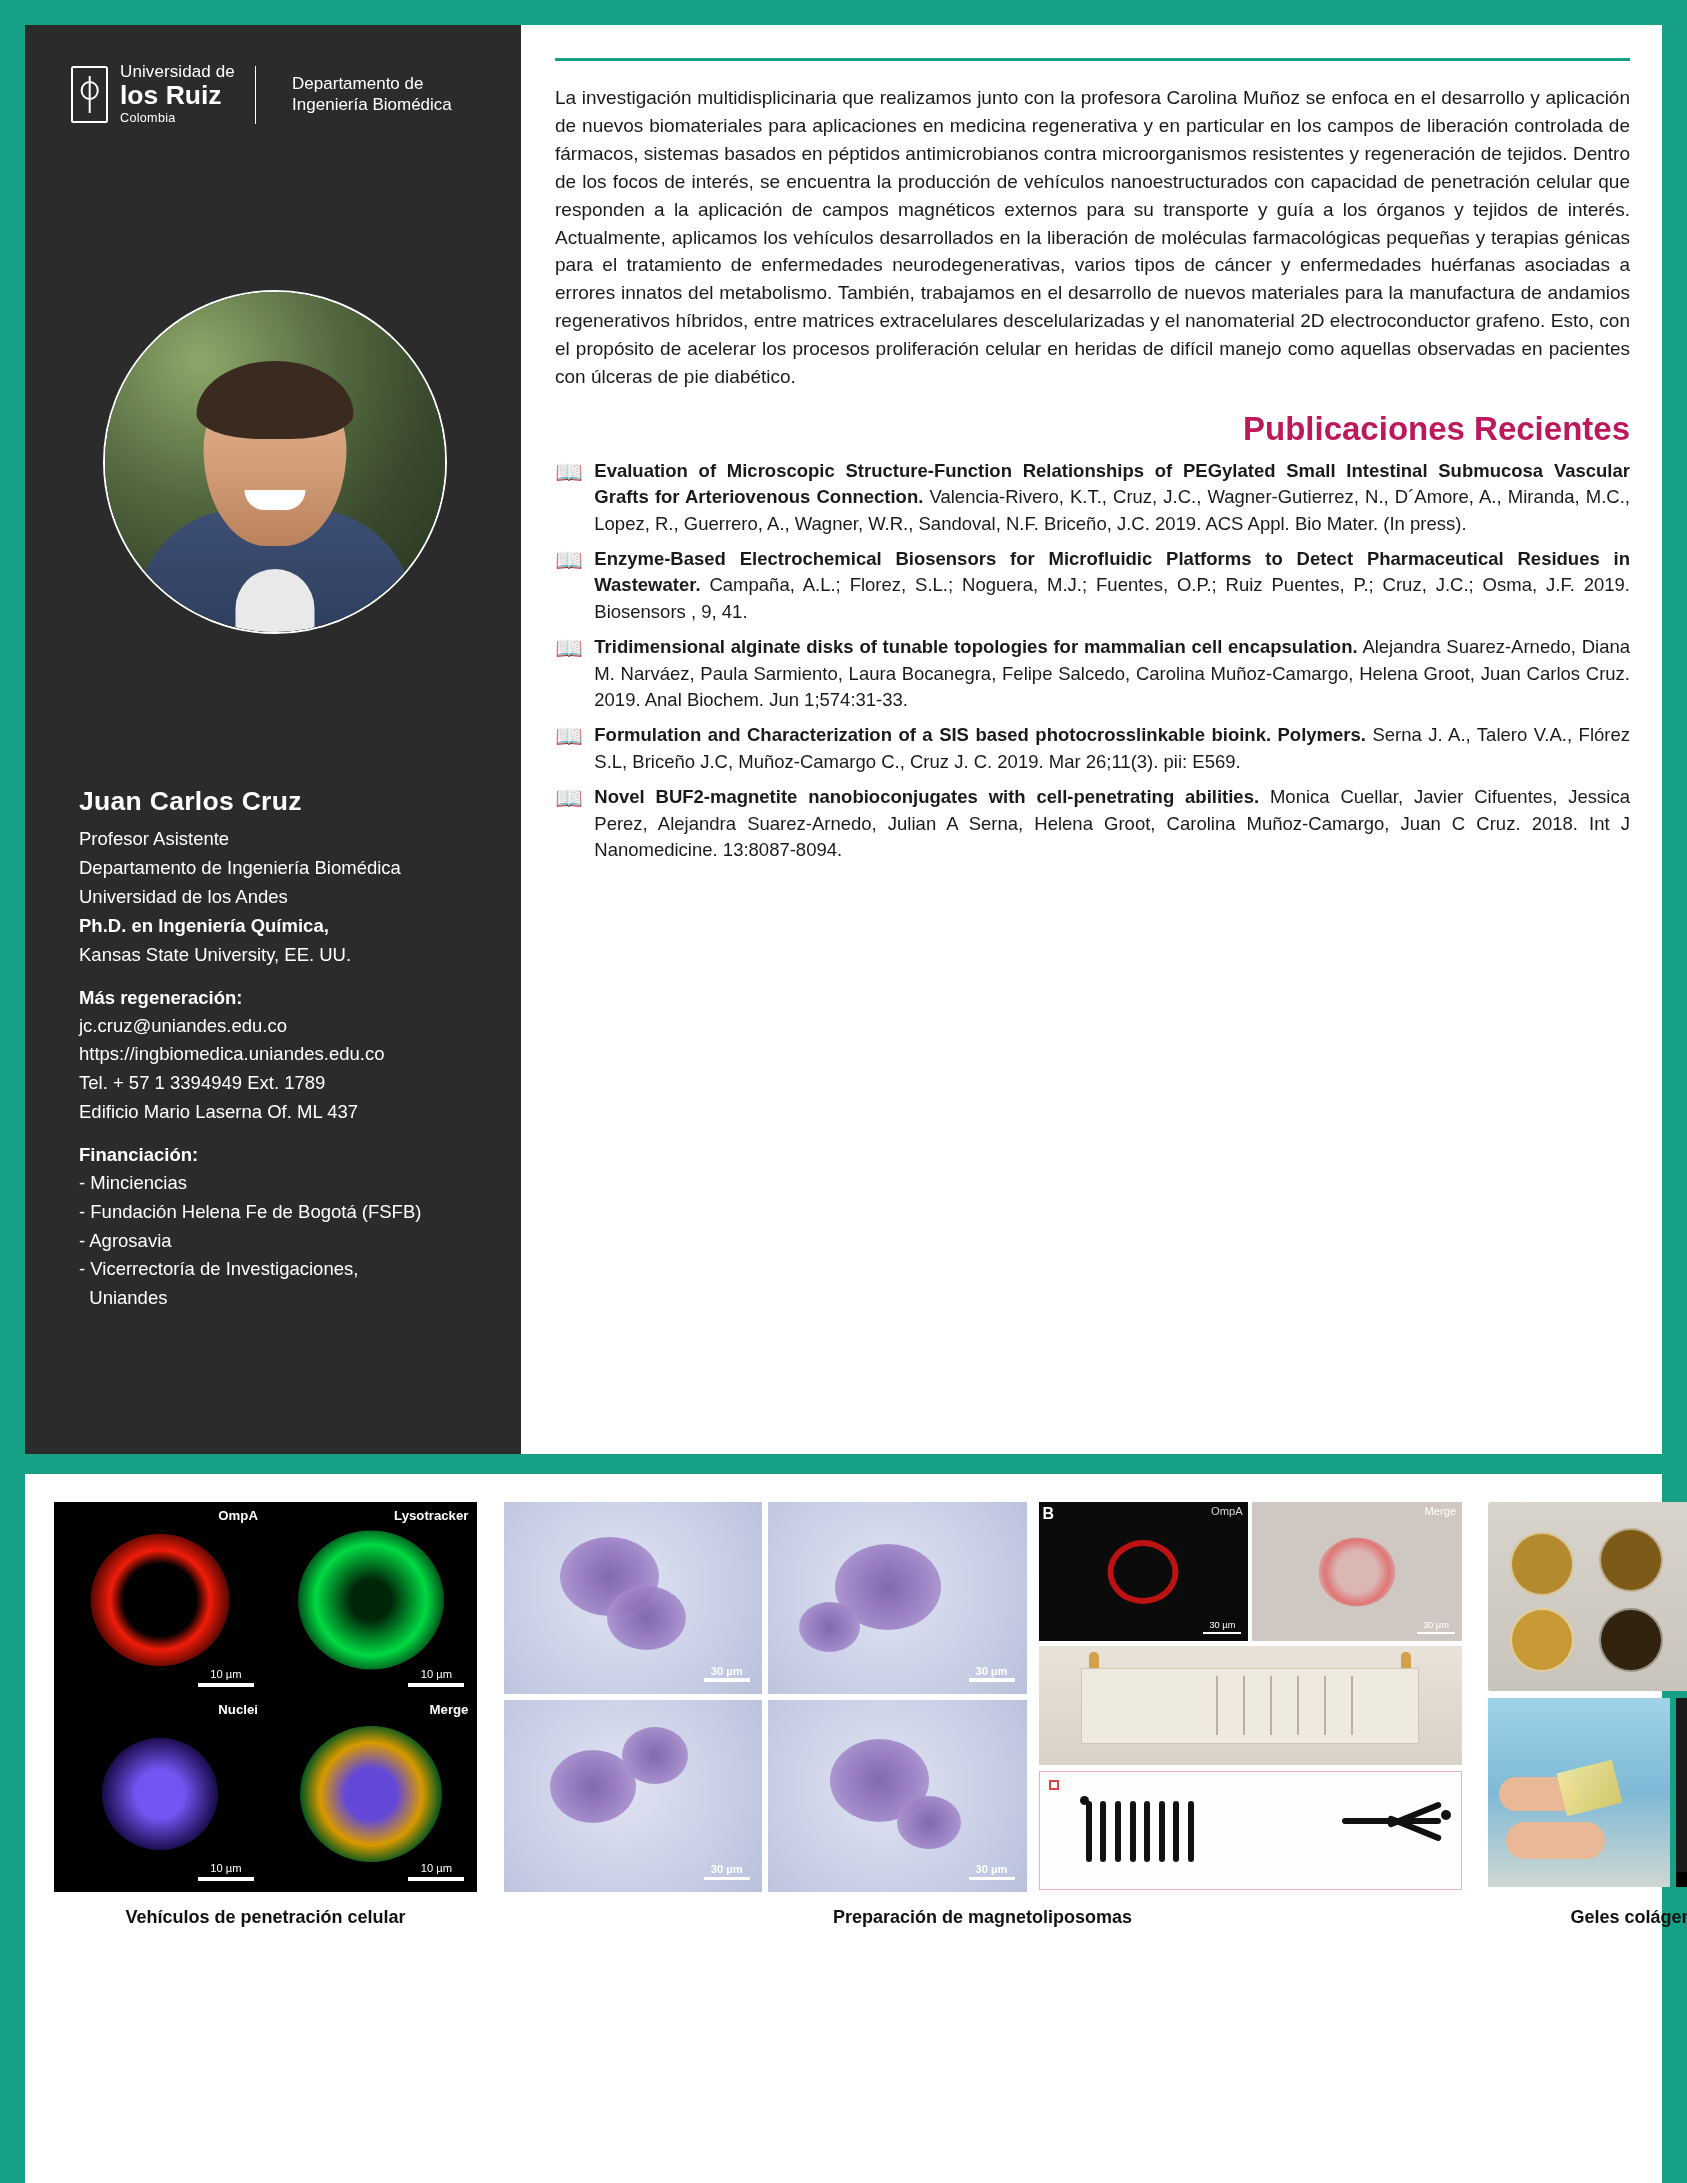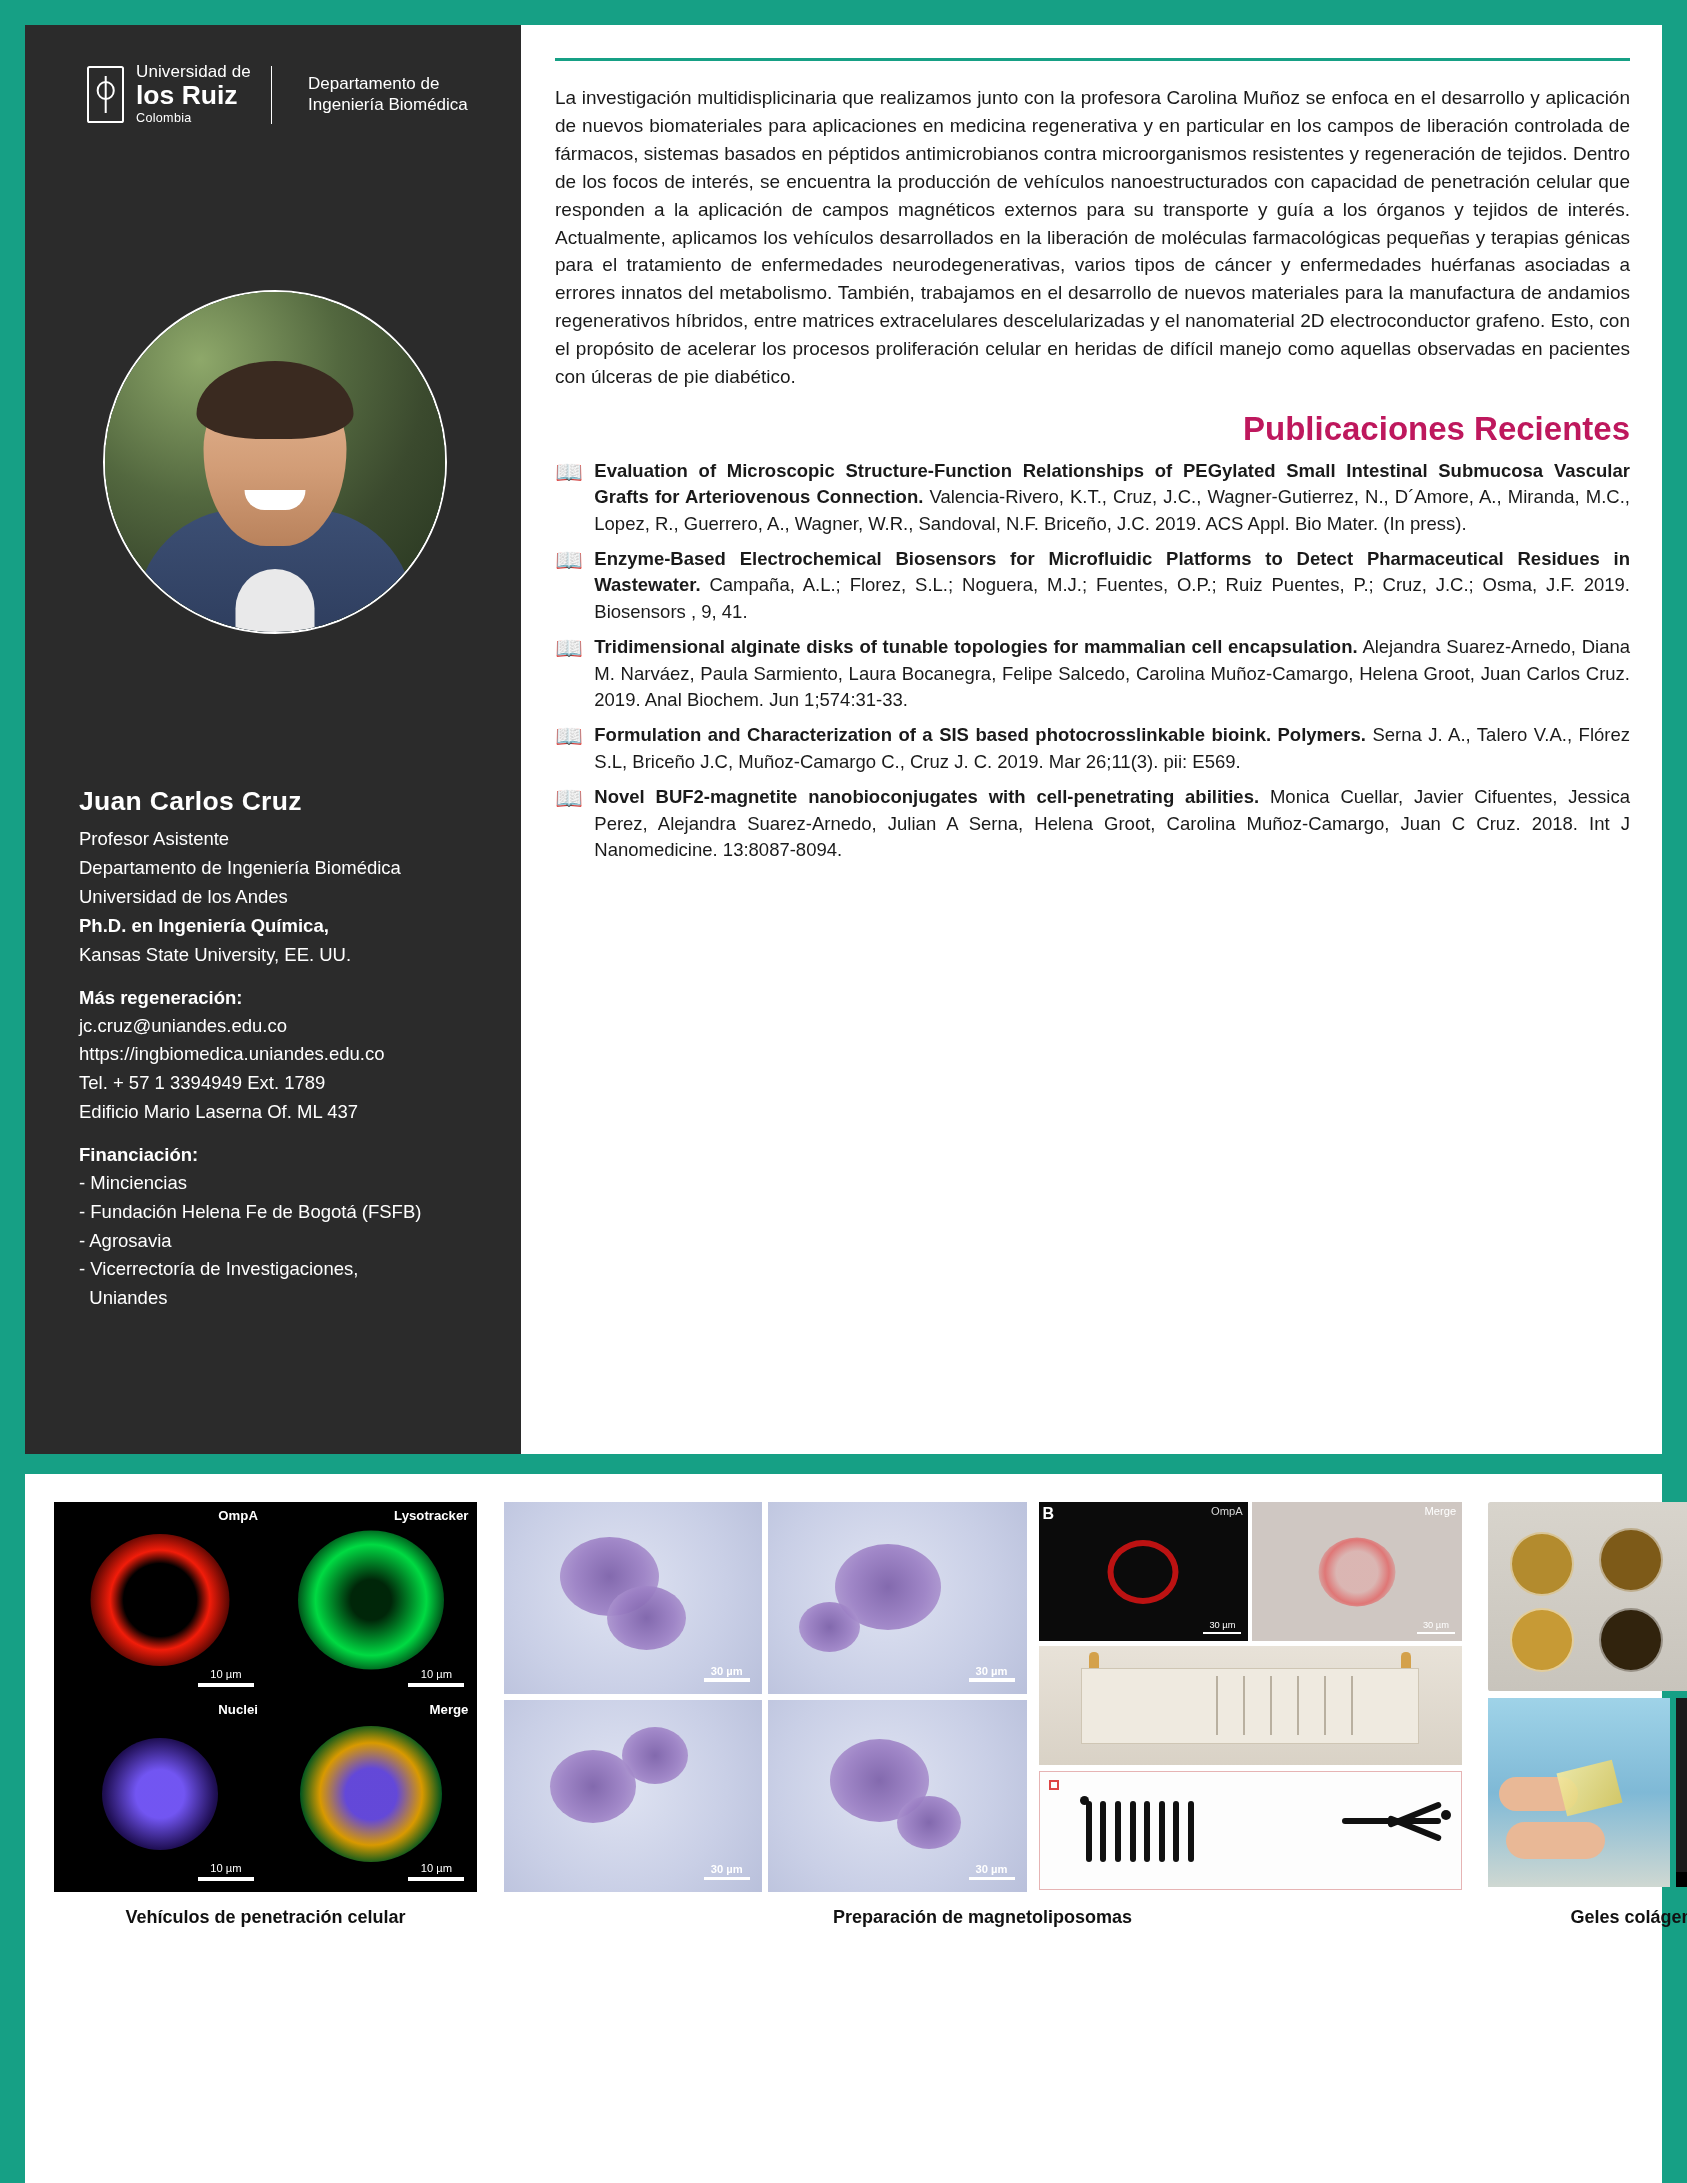--- a/index.html
+++ b/index.html
@@ -29,21 +29,21 @@
   .leftcol {
     width:496px;
     background:#2b2b2b;
     position:relative;
     color:#fff;
   }
   .logo-area {
     height:139px;
     display:flex;
     align-items:center;
-    padding-left:62px;
+    padding-left:46px;
   }
   .logo-mark {
     width:37px; height:57px;
     border:2.6px solid #ffffff;
     border-radius:2.6px;
     position:relative;
     margin-right:12px;
     flex:none;
   }
   .logo-mark:before {

